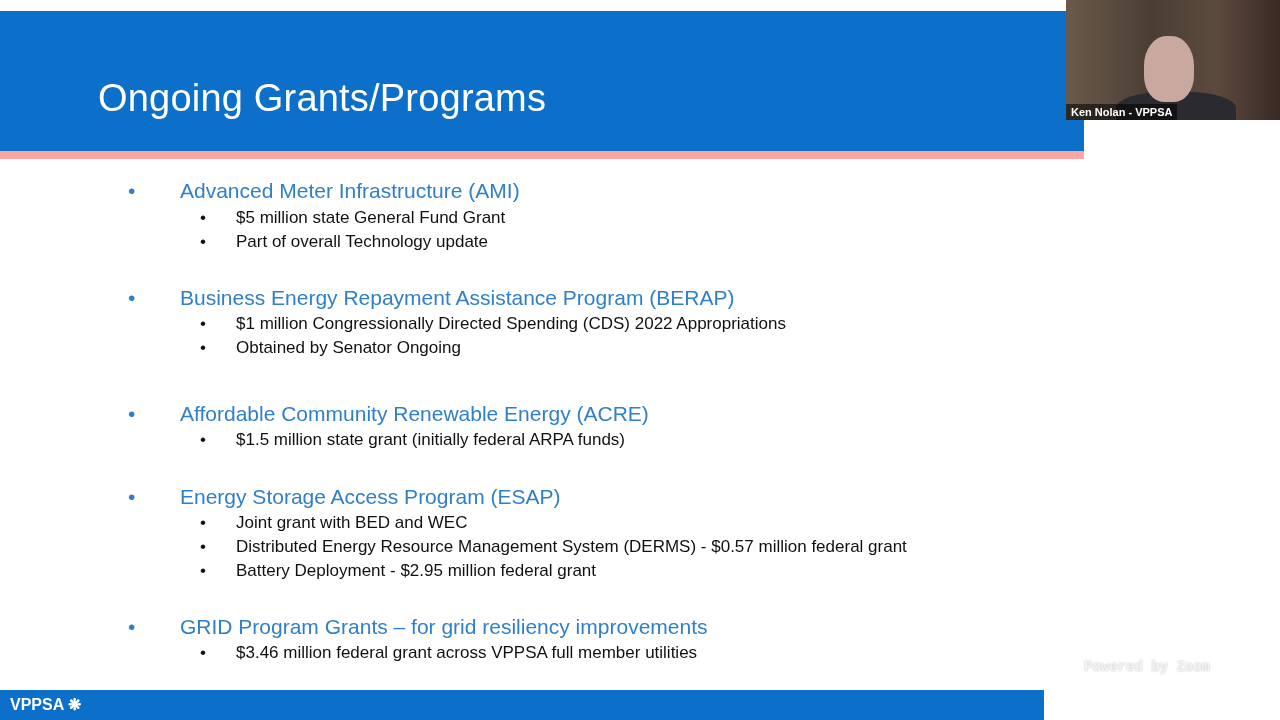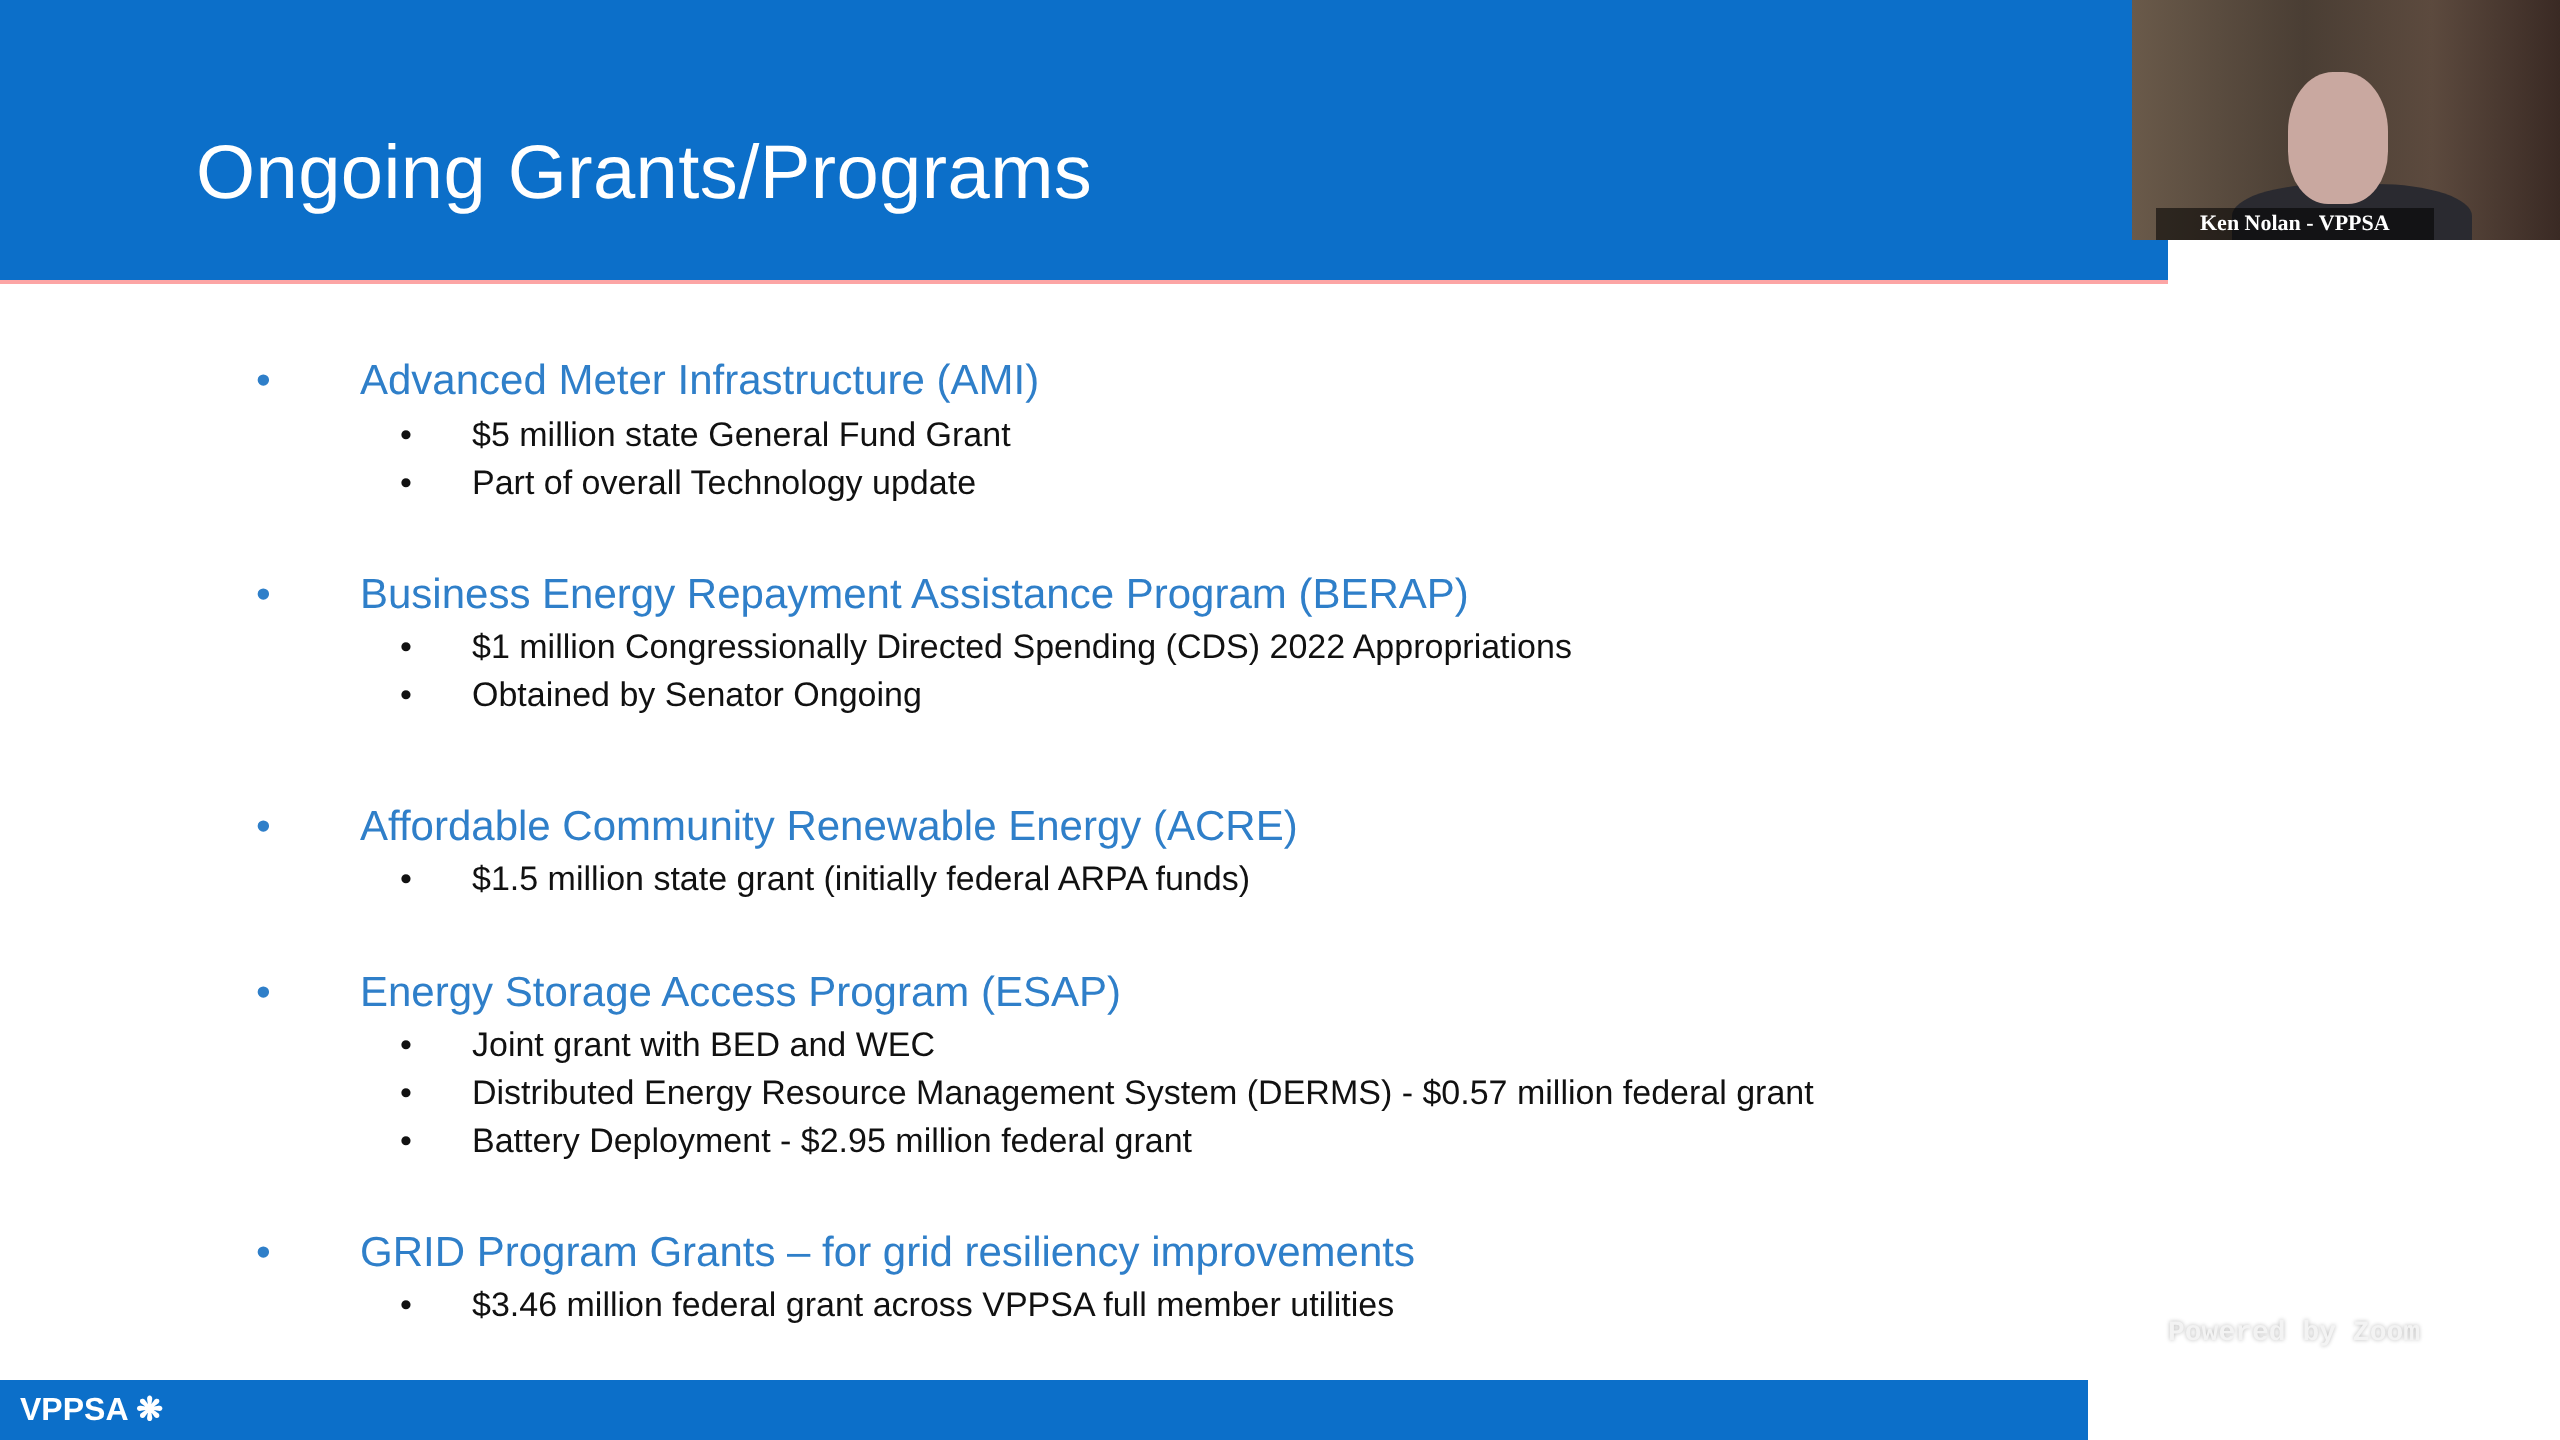--- a/index.html
+++ b/index.html
@@ -1,22 +1,22 @@
 <!DOCTYPE html>
 <html><head>
 <meta charset="utf-8">
 <style>
   html, body { margin:0; padding:0; }
   body { width:1280px; height:720px; position:relative; overflow:hidden; background:#fff; font-family:"Liberation Sans", sans-serif; }
-  .header { position:absolute; left:0; top:0; width:1084px; height:140px; background:#0c6fc9; border-bottom:2px solid #fca5a5; }
+  .header { position:absolute; left:0; top:11px; width:1084px; height:140px; background:#0c6fc9; border-bottom:8px solid #fca5a5; }
   .title { position:absolute; left:98px; top:66px; font-size:38px; color:#fff; letter-spacing:0.2px; }
   .video { position:absolute; left:1066px; top:0; width:214px; height:120px; background:linear-gradient(90deg,#6a5a4a 0%,#4a3e34 40%,#5c4a3e 70%,#3a2a24 100%); overflow:hidden; }
   .video .head { position:absolute; left:78px; top:36px; width:50px; height:66px; background:#c9a8a0; border-radius:45% 45% 40% 40%; }
   .video .body { position:absolute; left:50px; top:92px; width:120px; height:40px; background:#2a2a30; border-radius:40% 40% 0 0; }
-  .video .name { position:absolute; left:12px; bottom:0; padding:2px 22px; background:rgba(0,0,0,0.55); color:#fff; font-size:11px; font-weight:bold;font-family:Liberation Serif, serif; }
+  .video .name { position:absolute; left:0; bottom:0; padding:2px 5px; background:rgba(0,0,0,0.55); color:#fff; font-size:11px; font-weight:bold; }
   .content { position:absolute; left:0; top:142px; width:1280px; height:548px; }
   .l1 { position:absolute; left:128px; font-size:21px; color:#2f7fc9; }
   .l1 .b { position:absolute; left:0; top:0; }
   .l1 .t { position:absolute; left:36px; top:0; white-space:nowrap;margin-left:16px; }
   .l2 { position:absolute; left:200px; font-size:17px; color:#111; }
   .l2 .b { position:absolute; left:0; top:0; }
   .l2 .t { position:absolute; left:36px; top:0; white-space:nowrap; }
   .footer { position:absolute; left:0; top:690px; width:1044px; height:30px; background:#0c6fc9; }
   .logo { position:absolute; left:10px; top:5px; color:#fff; font-size:16px; font-weight:bold; }
   .powered { position:absolute; left:1084px; top:659px; font-size:14px; font-weight:bold; color:#f3f3f3; text-shadow:0 0 2px #bbb;font-family:Liberation Mono, monospace; }

